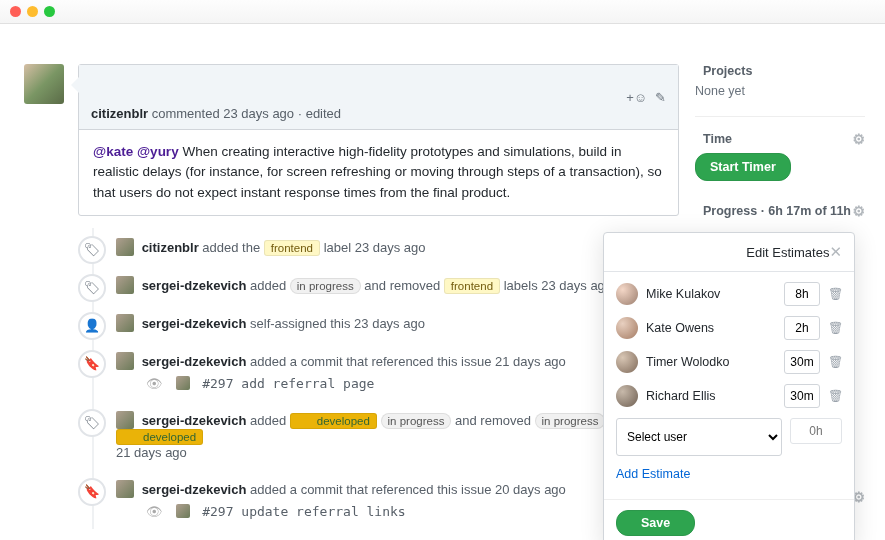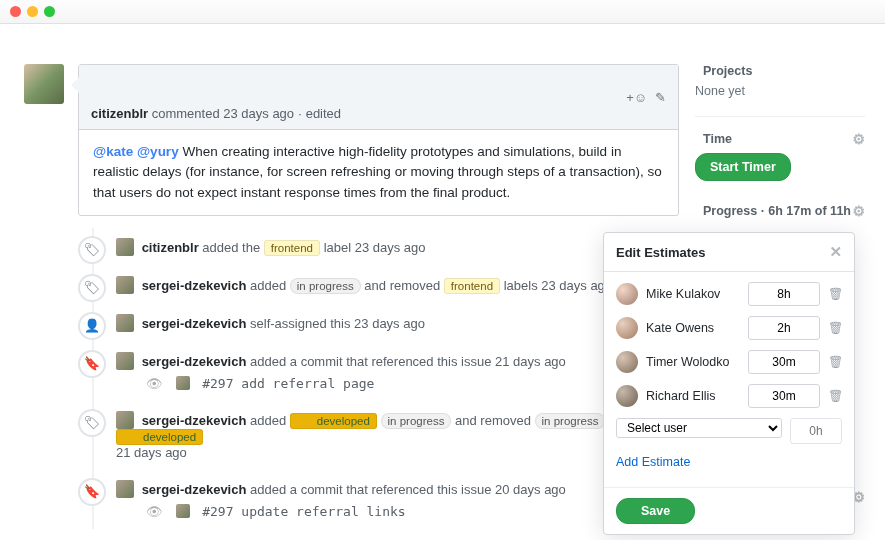--- a/index.html
+++ b/index.html
@@ -39,21 +39,21 @@
   border:8px solid transparent; border-right-color:#f1f5f8; border-left-width:0;
 }
 .comment-head {
   background:#f1f5f8; padding:8px 12px; display:flex; justify-content:space-between; align-items:center;
   border-bottom:1px solid #d1d5da;
 }
 .comment-head .meta { color:#586069; font-size:13px;margin-top:33px; }
 .comment-head .meta .author { font-weight:600; color:#24292e; }
 .comment-actions { display:flex; gap:8px; color:#6a737d; }
 .comment-body { padding:12px 14px; line-height:1.5; font-size:13.5px; }
-.comment-body .mention { font-weight:600; color:#3b82f6; }
+.comment-body .mention { font-weight:600; color:#4c1d95; }
 
 .timeline { margin-left: 54px; margin-top: 12px; position:relative; }
 .timeline::before {
   content:''; position:absolute; left:14px; top:0; bottom:0; width:2px; background:#eff1f3;
 }
 .tl-item { position:relative; padding: 10px 0 10px 38px; font-size:13px; color:#586069; }
 .tl-badge {
   position:absolute; left:0; top:8px; width:28px; height:28px; border-radius:50%;
   background:#fff; border:2px solid #e1e4e8; display:flex; align-items:center; justify-content:center;
   color:#6a737d; font-size:13px;
@@ -91,37 +91,37 @@
   right: 30px;
   top: 232px;
   width: 252px;
   background:#fff;
   border:1px solid #d1d5da;
   border-radius:4px;
   box-shadow:0 4px 24px rgba(0,0,0,.12);
   z-index: 50;
 }
 .popover-head {
-  display:flex; justify-content:space-between; align-items:center;
-  padding:10px 12px; border-bottom:1px solid #e1e4e8; font-weight:700; color:#24292e;
+  display:flex; justify-content:flex-end; align-items:center;
+  padding:10px 12px; border-bottom:1px solid #e1e4e8; font-weight:400; color:#24292e;
 }
 .popover-head .close { color:#b3b8bd; cursor:pointer; font-size:15px; }
 .popover-body { padding:10px 12px; }
 .est-row {
   display:flex; align-items:center; gap:8px; margin-bottom:10px;
 }
 .est-row .av { width:22px; height:22px; border-radius:50%; flex-shrink:0; }
 .est-row .name { flex:1; font-size:12.5px; color:#24292e; }
 .est-row input {
-  width:72px; height:24px; border:1px solid #d1d5da; border-radius:3px; text-align:center; font-size:12px;
+  width:36px; height:24px; border:1px solid #d1d5da; border-radius:3px; text-align:center; font-size:12px;
 }
 .est-row .trash { color:#9aa2ab; cursor:pointer; font-size:12px; width:14px; text-align:center; }
 .select-row { display:flex; gap:8px; margin: 4px 0 10px; }
 .select-row select {
-  flex:1; height:20px; border:1px solid #d1d5da; border-radius:3px; background:#fff; font-size:12px; padding:0 6px;
+  flex:1; height:38px; border:1px solid #d1d5da; border-radius:3px; background:#fff; font-size:12px; padding:0 6px;
 }
 .select-row input {
   width:52px; height:26px; border:1px solid #e1e4e8; border-radius:3px; text-align:center; font-size:12px; color:#aaa;
 }
 .link-blue { color:#0366d6; font-size:12.5px; cursor:pointer; display:inline-block; margin-bottom:10px; }
 .divider-line { border-top: 1px solid #eee; margin:8px -12px 10px; }
 
 .av1{background:radial-gradient(circle at 30% 30%,#f4d7c7,#9b7e6e);}
 .av2{background:radial-gradient(circle at 30% 30%,#e8d0c0,#a47b63);}
 .av3{background:radial-gradient(circle at 30% 30%,#d8c6b4,#7f6a5a);}

